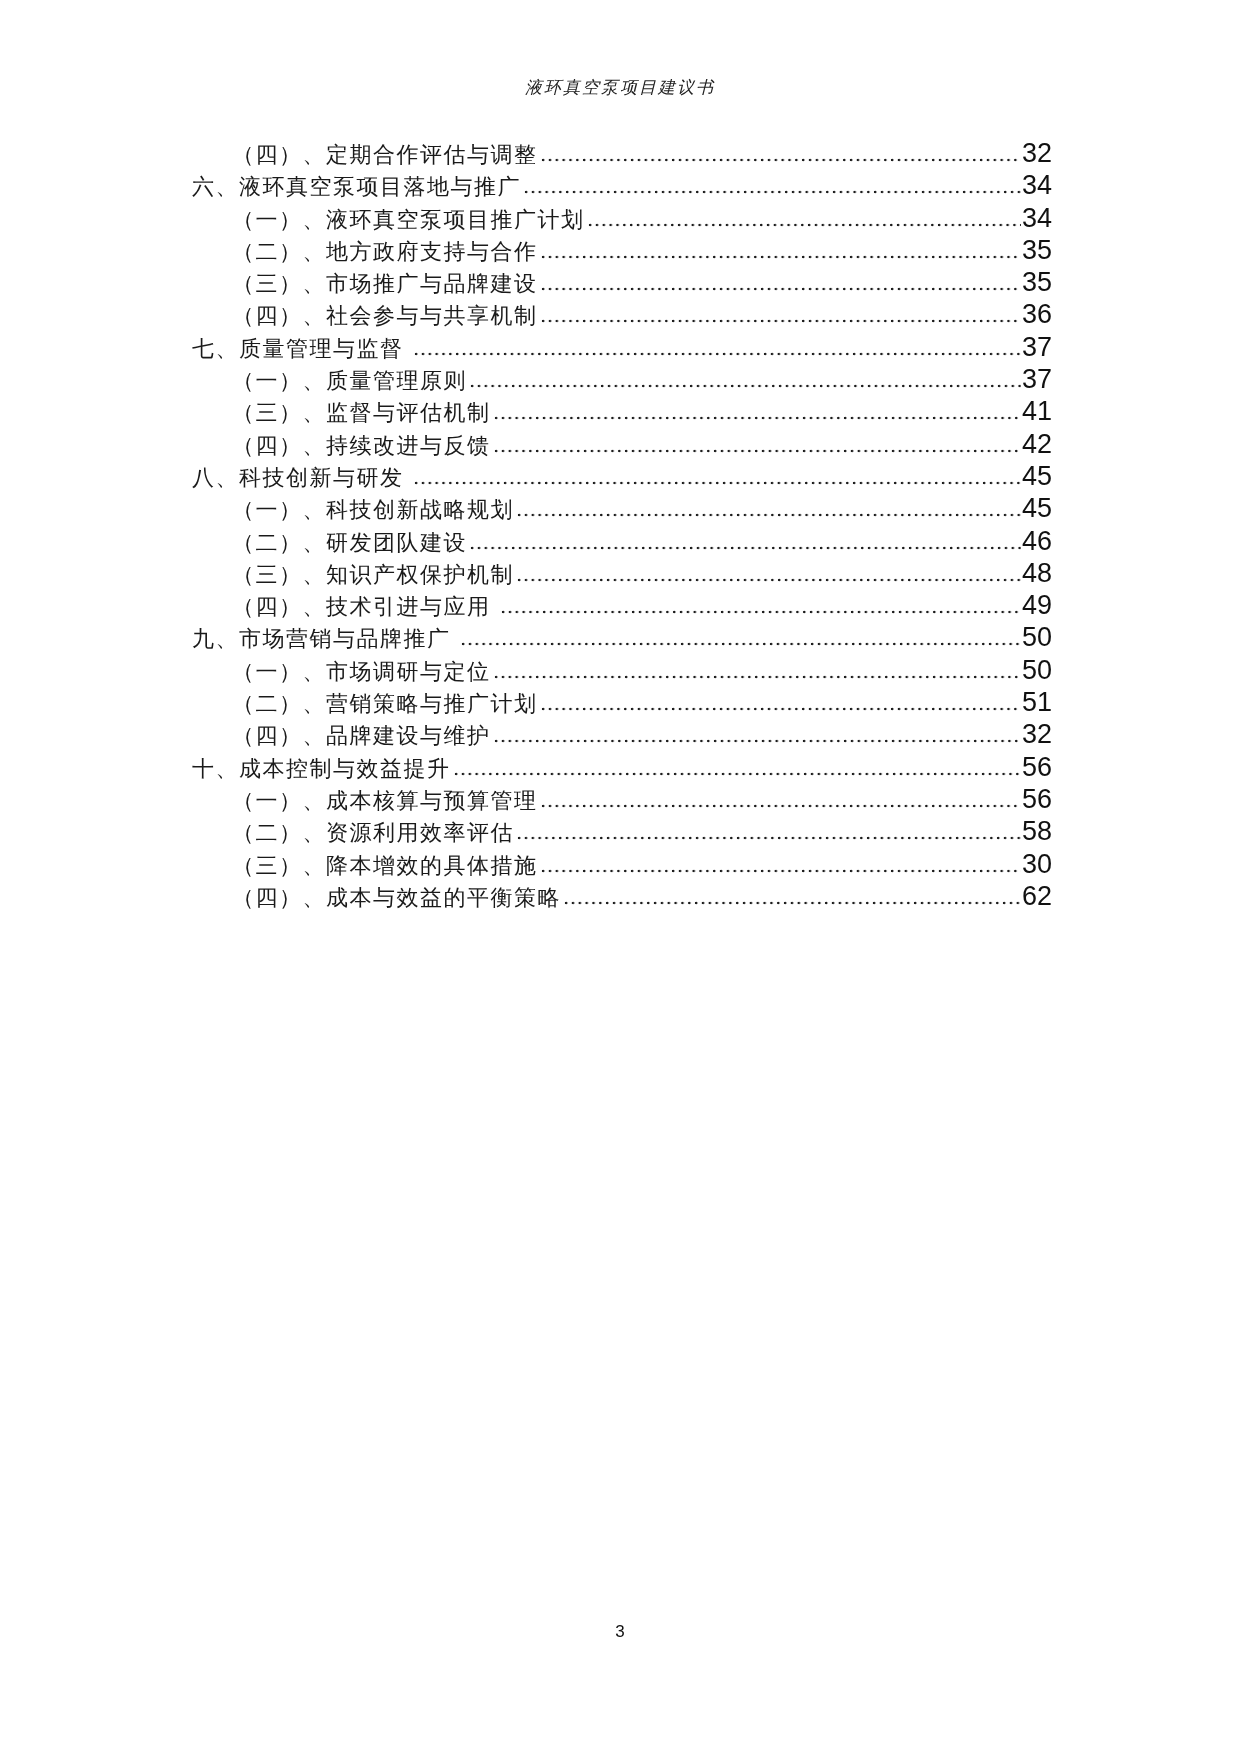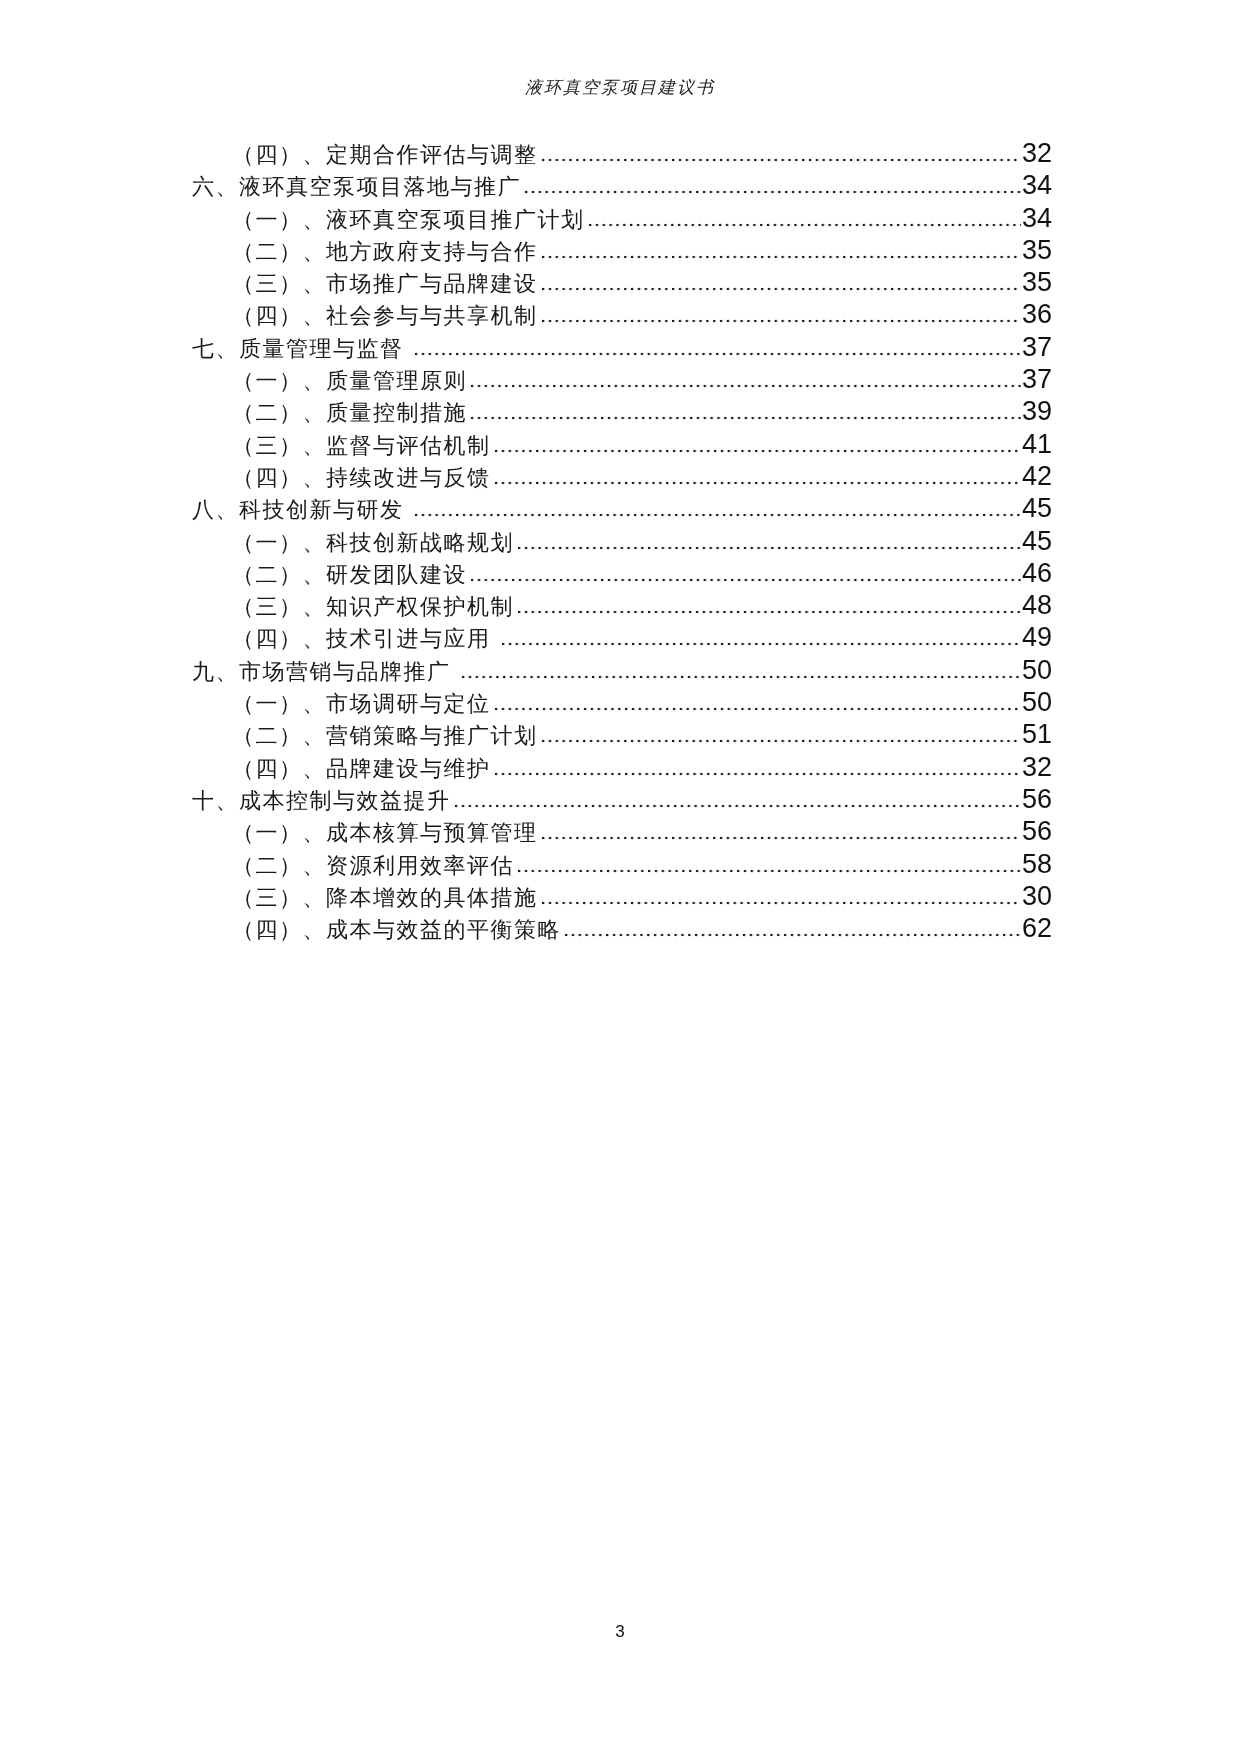--- a/index.html
+++ b/index.html
@@ -125,25 +125,20 @@
       <span class="toc-label">七、质量管理与监督 </span>
       <span class="toc-leader"></span>
       <span class="toc-page">37</span>
     </div>
       <div class="toc-row level-2">
       <span class="toc-label">（一）、质量管理原则</span>
       <span class="toc-leader"></span>
       <span class="toc-page">37</span>
     </div>
       <div class="toc-row level-2">
-      <span class="toc-label">（二）、质量控制措施</span>
-      <span class="toc-leader"></span>
-      <span class="toc-page">39</span>
-    </div>
-      <div class="toc-row level-2">
       <span class="toc-label">（三）、监督与评估机制</span>
       <span class="toc-leader"></span>
       <span class="toc-page">41</span>
     </div>
       <div class="toc-row level-2">
       <span class="toc-label">（四）、持续改进与反馈</span>
       <span class="toc-leader"></span>
       <span class="toc-page">42</span>
     </div>
       <div class="toc-row level-1">

